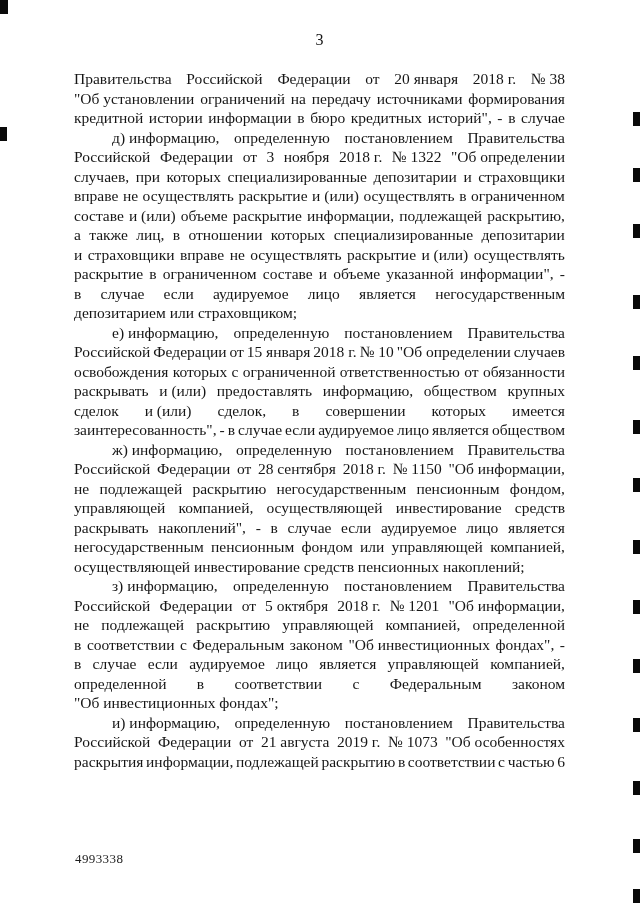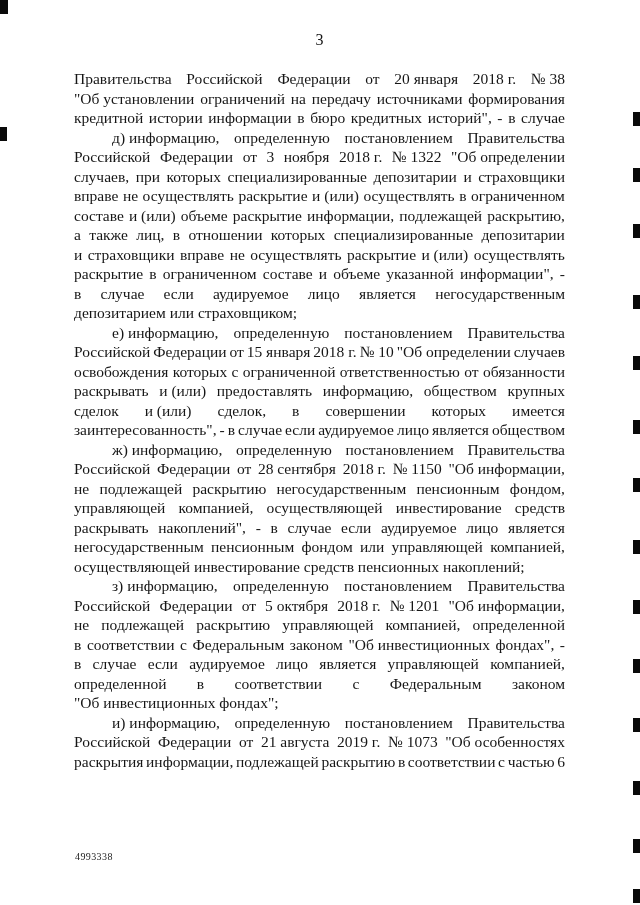--- a/index.html
+++ b/index.html
@@ -38,21 +38,21 @@
   }
   .line.noj {
     display: block;
     white-space: pre;
   }
   .line.indent { padding-left: 38px; }
   .footer-code {
     position: absolute;
     top: 851px;
     left: 75px;
-    font-size: 10px;
+    font-size: 13px;
     letter-spacing: 0.4px;
     color: #1d1d1d;
   }
   .scan-mark {
     position: absolute;
     background: #0a0a0a;
   }
 </style>
 </head>
 <body>

